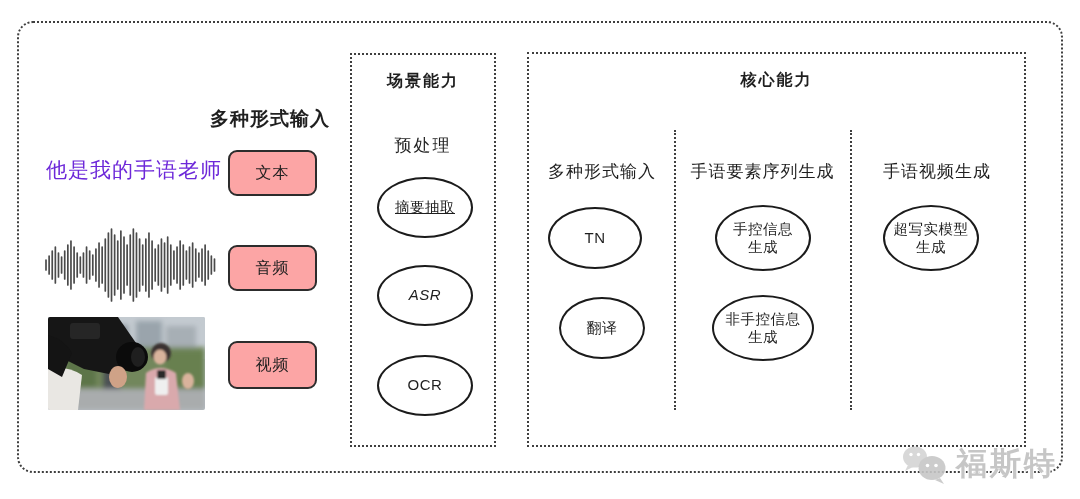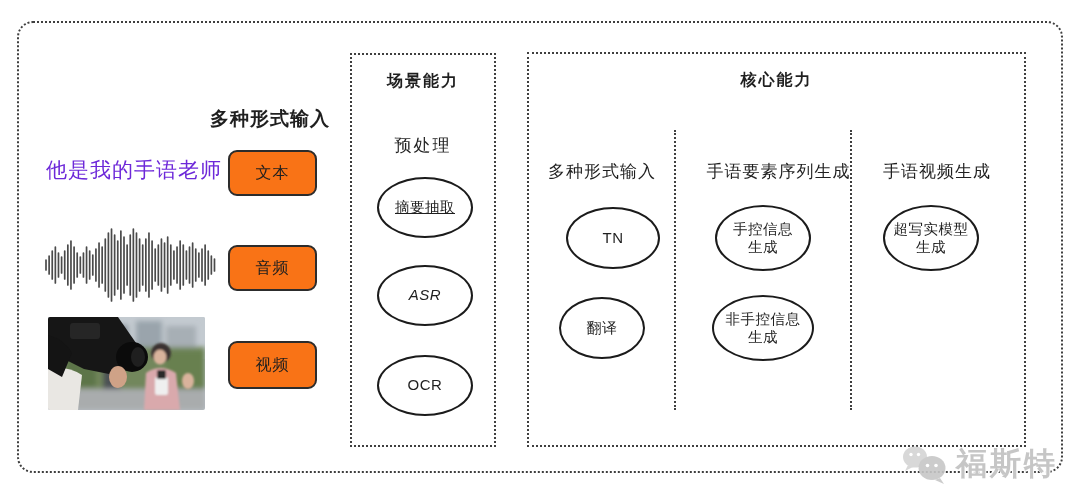--- a/index.html
+++ b/index.html
@@ -17,21 +17,21 @@
     font-weight:700;font-size:19px;letter-spacing:1px;
   }
   .sample-text{
     position:absolute;left:46px;top:156px;width:180px;
     font-size:21px;letter-spacing:1px;white-space:nowrap;color:#6d28d9;
   }
   .input-box{
     position:absolute;left:228px;width:85px;height:42px;
     border:2px solid #2c2c2c;border-radius:9px;
     display:flex;align-items:center;justify-content:center;
-    font-size:16px;letter-spacing:1px;background:#f97316;
+    font-size:16px;letter-spacing:1px;background:#fca5a5;
   }
   .box-text{top:150px;}
   .box-audio{top:245px;}
   .box-video{top:341px;height:44px;}
   .waveform{position:absolute;left:42px;top:226px;}
   .photo{
     position:absolute;left:48px;top:317px;width:157px;height:93px;
     border-radius:2px;overflow:hidden;background:#b9c0c6;
   }
   
@@ -58,23 +58,23 @@
   .divider{
     position:absolute;top:76px;height:280px;width:0;
     border-left:2px dotted #3f3f3f;
   }
   .div-1{left:145px;}
   .div-2{left:321px;}
   .col-header{
     position:absolute;top:106px;text-align:center;font-size:17px;letter-spacing:1px;
   }
   .colh-1{left:0;width:146px;}
-  .colh-2{left:162px;width:175px;text-align:center;}
+  .colh-2{left:146px;width:175px;text-align:center;}
   .colh-3{left:321px;width:174px;}
-  .c1n1{left:37px;top:153px;width:90px;height:58px;font-size:15px;}
+  .c1n1{left:19px;top:153px;width:90px;height:58px;font-size:15px;}
   .c1n2{left:30px;top:243px;width:82px;height:58px;font-size:15px;}
   .c2n1{left:186px;top:151px;width:92px;height:62px;}
   .c2n2{left:183px;top:241px;width:98px;height:62px;}
   .c3n1{left:354px;top:151px;width:92px;height:62px;}
   .c3n2{left:355px;top:241px;width:92px;height:62px;}
   
   .watermark{
     position:absolute;left:900px;top:442px;display:flex;align-items:center;z-index:5;
   }
   .wm-text{

